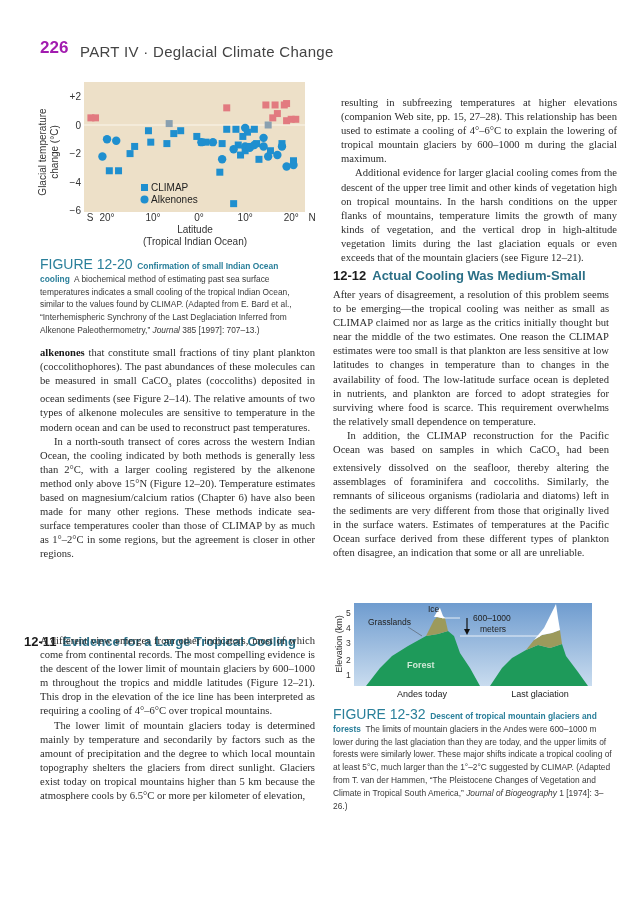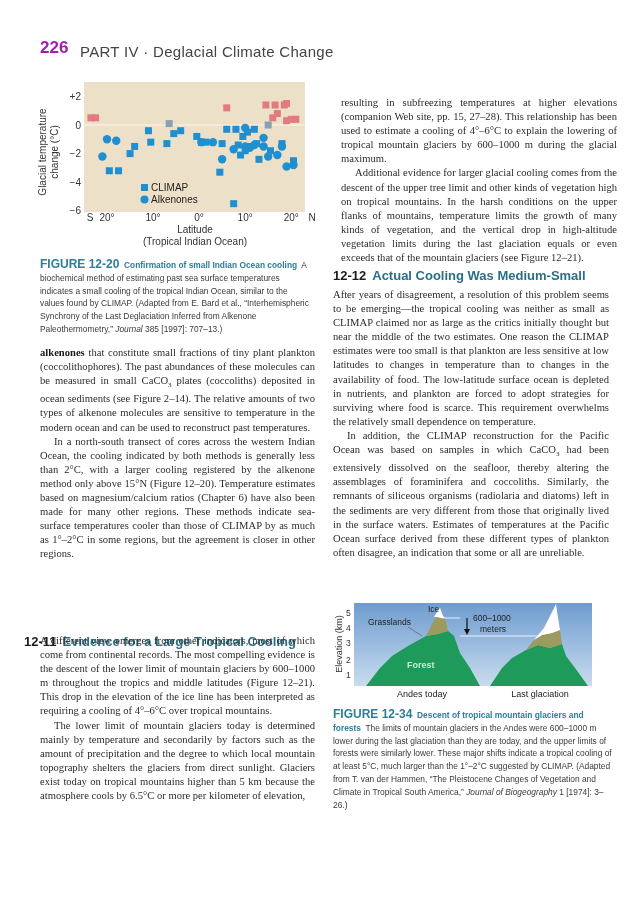--- a/index.html
+++ b/index.html
@@ -6,21 +6,21 @@
   body { width:640px; height:900px; position:relative; overflow:hidden; font-family:"Liberation Serif", serif; color:#2a2a2a; }
   .abs { position:absolute; }
   .header-num { left:40px; top:38px; font-family:"Liberation Sans", sans-serif; font-weight:bold; font-size:17px; color:#a21caf; }
   .header-part { left:80px; top:43px; font-family:"Liberation Sans", sans-serif; font-size:15px; color:#444; letter-spacing:0.3px; }
   .body-text { font-size:10.6px; line-height:14.1px; text-align:justify; color:#2b2b2b; }
   .body-text p { margin:0; }
   .body-text p.indent { text-indent:14px; }
   .body-text b { color:#1a1a1a; }
   .caption { font-family:"Liberation Sans", sans-serif; font-size:8.4px; line-height:12.8px; color:#3a3a3a; }
   .cap-title { color:#2a7f9a; font-weight:bold; }
-  .cap-fig { color:#2a7f9a; font-weight:bold; font-size:12px; }
+  .cap-fig { color:#2a7f9a; font-weight:normal; font-size:14px; }
   .section-head { font-family:"Liberation Sans", sans-serif; font-size:13px; font-weight:bold; color:#1b1b1b; }
   .section-head .num { margin-right:6px; }
   .section-head .title { color:#2b6f86; }
   svg text { font-family:"Liberation Sans", sans-serif; }
   sub { font-size:7px; }
 </style>
 </head>
 <body>
 
 <div class="abs header-num">226</div>
@@ -196,16 +196,16 @@
       <text x="16" y="48">3</text>
       <text x="16" y="65">2</text>
       <text x="16" y="80">1</text>
     </g>
     <text x="92" y="99" text-anchor="middle" font-size="9" fill="#222">Andes today</text>
     <text x="210" y="99" text-anchor="middle" font-size="9" fill="#222">Last glaciation</text>
   </svg>
 </div>
 
 <div class="abs caption" style="left:333px; top:708px; width:280px;">
-  <span class="cap-fig">FIGURE 12-34</span>&nbsp;
+  <span class="cap-fig">FIGURE 12-32</span>&nbsp;
   <span class="cap-title">Descent of tropical mountain glaciers and forests</span>&nbsp;
   <span>The limits of mountain glaciers in the Andes were 600–1000 m lower during the last glaciation than they are today, and the upper limits of forests were similarly lower. These major shifts indicate a tropical cooling of at least 5°C, much larger than the 1°–2°C suggested by CLIMAP. (Adapted from T. van der Hammen, “The Pleistocene Changes of Vegetation and Climate in Tropical South America,” </span><i>Journal of Biogeography</i><span> 1 [1974]: 3–26.)</span>
 </div>
 
 </body></html>

